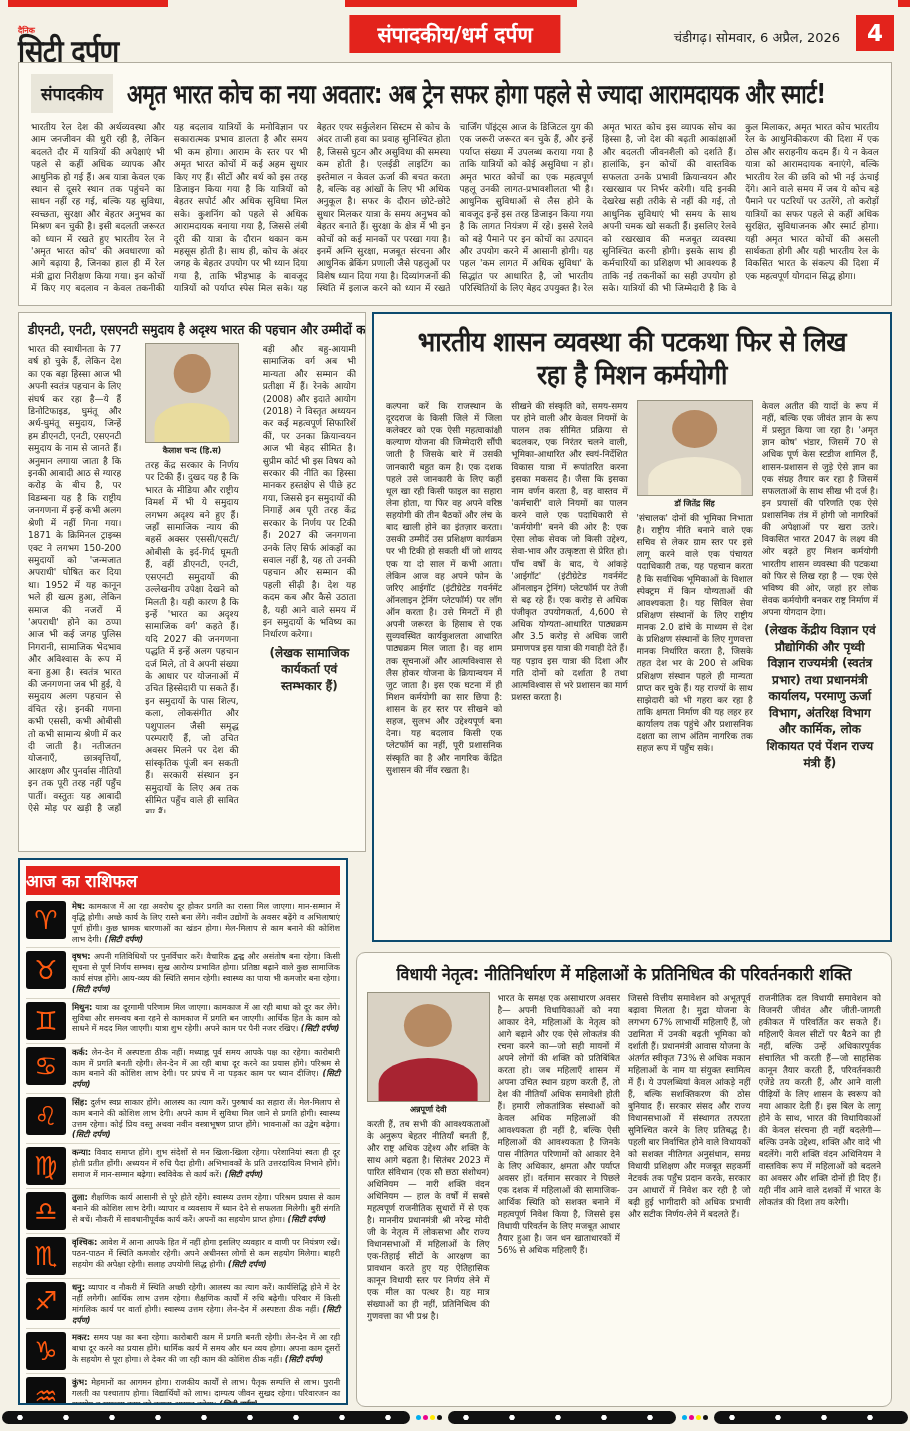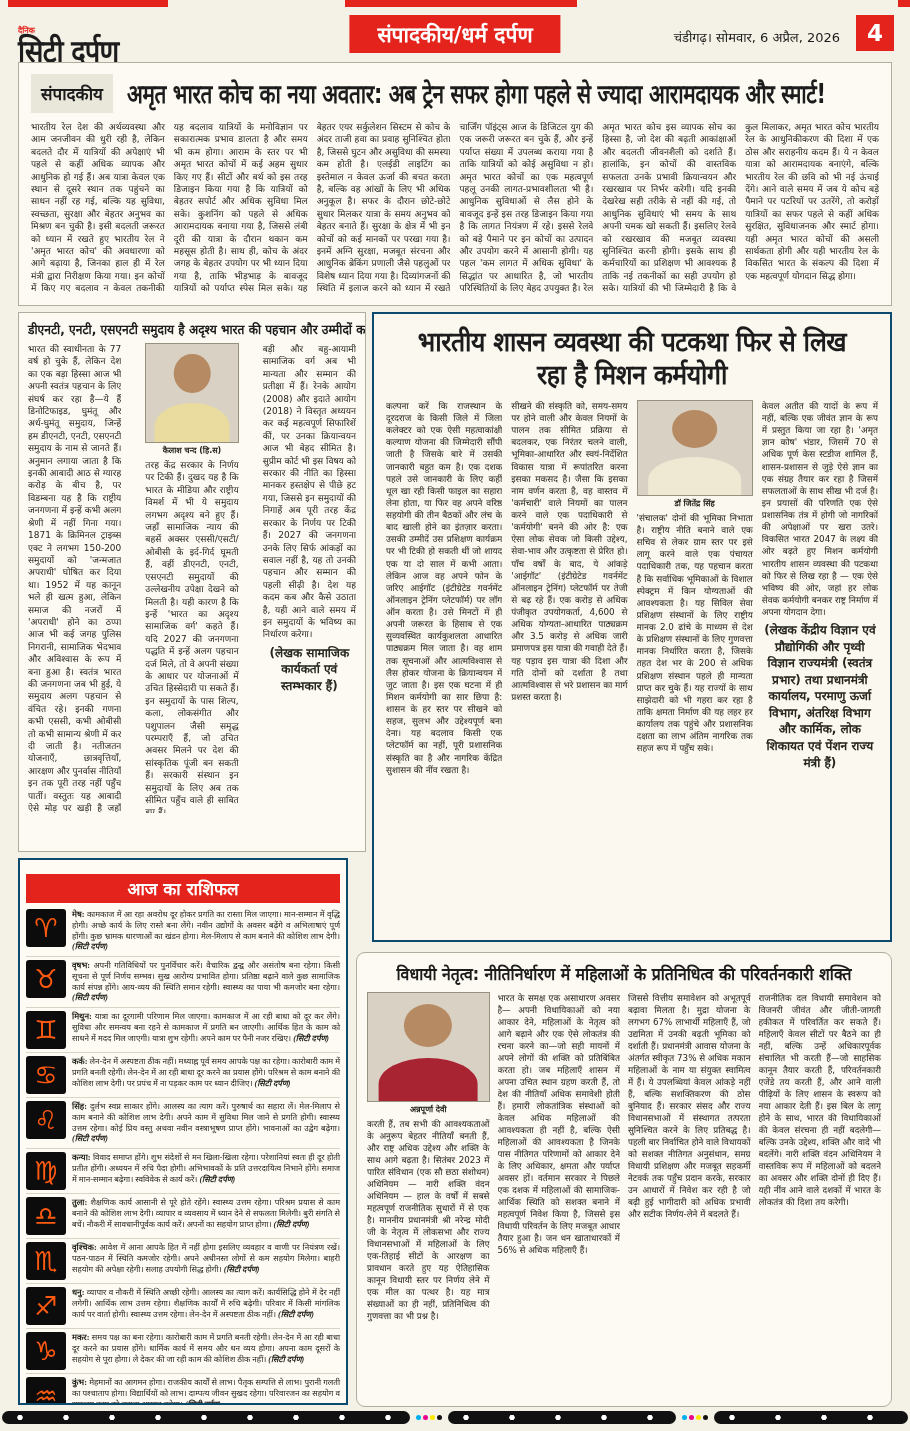--- a/index.html
+++ b/index.html
@@ -36,25 +36,25 @@
   #dnt{left:18px;top:312px;width:348px;height:540px;padding:7px 9px;}
   .dnt-headline{font-size:13px;font-weight:bold;white-space:nowrap;transform:scaleX(.93);transform-origin:left;margin-bottom:5px;}
   #dnt .colrow{height:470px;gap:24px;}
   
   #karma{left:372px;top:312px;width:520px;height:630px;padding:8px 12px;background:#fbf8ef;}
   .karma-headline{text-align:center;font-size:27px;font-weight:bold;line-height:1.22;transform:scaleX(.92);transform-origin:center;margin:4px 0 8px 0;letter-spacing:-.5px;}
   #karma .colrow{height:508px;gap:9px;}
   #karma .bodytext{font-size:8.8px;}
   
   #rashi{left:18px;top:858px;width:330px;height:547px;padding:4px 6px;background:#fdfbf4;}
-  .rashi-title{background:#e3231c;color:#fff;text-align:center;font-size:17px;font-weight:bold;padding:3px 0;margin:10px 0 3px 0;}
+  .rashi-title{background:#e3231c;color:#fff;text-align:left;font-size:17px;font-weight:bold;padding:3px 0;margin:2px 0 3px 0;}
   .rashi-row{display:flex;gap:6px;padding:3px 0;border-bottom:1px solid #d8d4c6;align-items:flex-start;}
   .rashi-row:last-child{border-bottom:none;}
   .zicon{flex:0 0 40px;height:38px;background:#0c0c0c;border-radius:3px;color:#ff5a10;font-size:26px;display:flex;align-items:center;justify-content:center;}
-  .ztext{font-size:8.1px;line-height:1.33;text-align:justify;color:#26261f;font-family:Liberation Serif, serif;}
+  .ztext{font-size:8.1px;line-height:1.33;text-align:justify;color:#26261f;}
   .ztext b{font-size:8.3px;}
   .ztext i{font-weight:bold;}
   
   #women{left:356px;top:952px;width:536px;height:455px;padding:7px 10px;border-radius:9px;}
   .women-headline{text-align:center;font-size:17px;font-weight:bold;white-space:nowrap;transform:scaleX(.93);transform-origin:center;margin:2px 0 7px 0;}
   #women .colrow{height:398px;gap:8px;}
   #women .bodytext{font-size:8.7px;}
   
   #regbar{position:absolute;left:0;top:1410px;width:910px;height:15px;display:flex;align-items:center;gap:6px;padding:0 2px;box-sizing:border-box;}
   .regseg{height:13px;border-radius:7px;background-color:#111;background-image:radial-gradient(circle 3px at 18px 50%,#fff 2.4px,rgba(0,0,0,0) 3px);background-size:46px 13px;background-repeat:repeat-x;}

